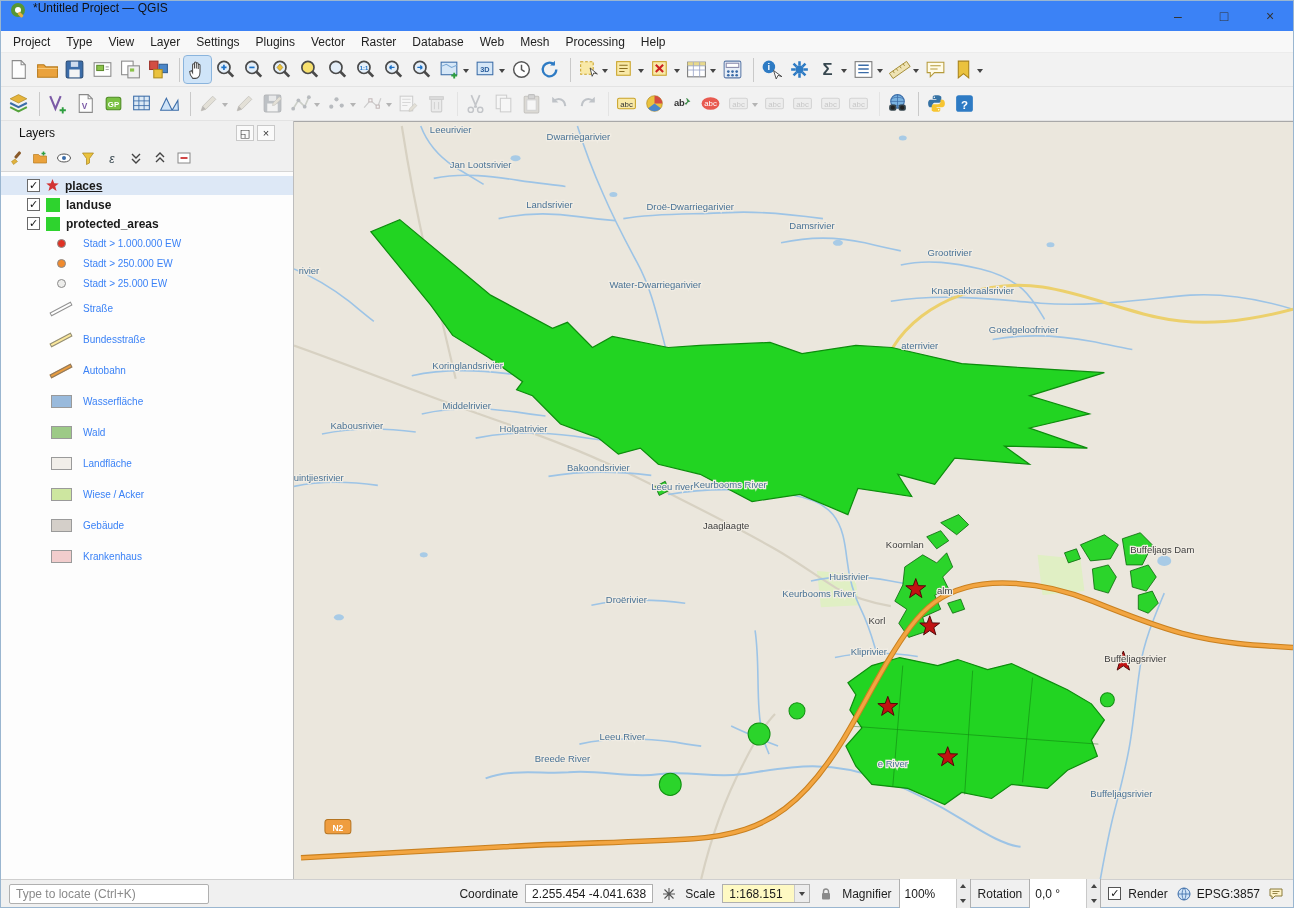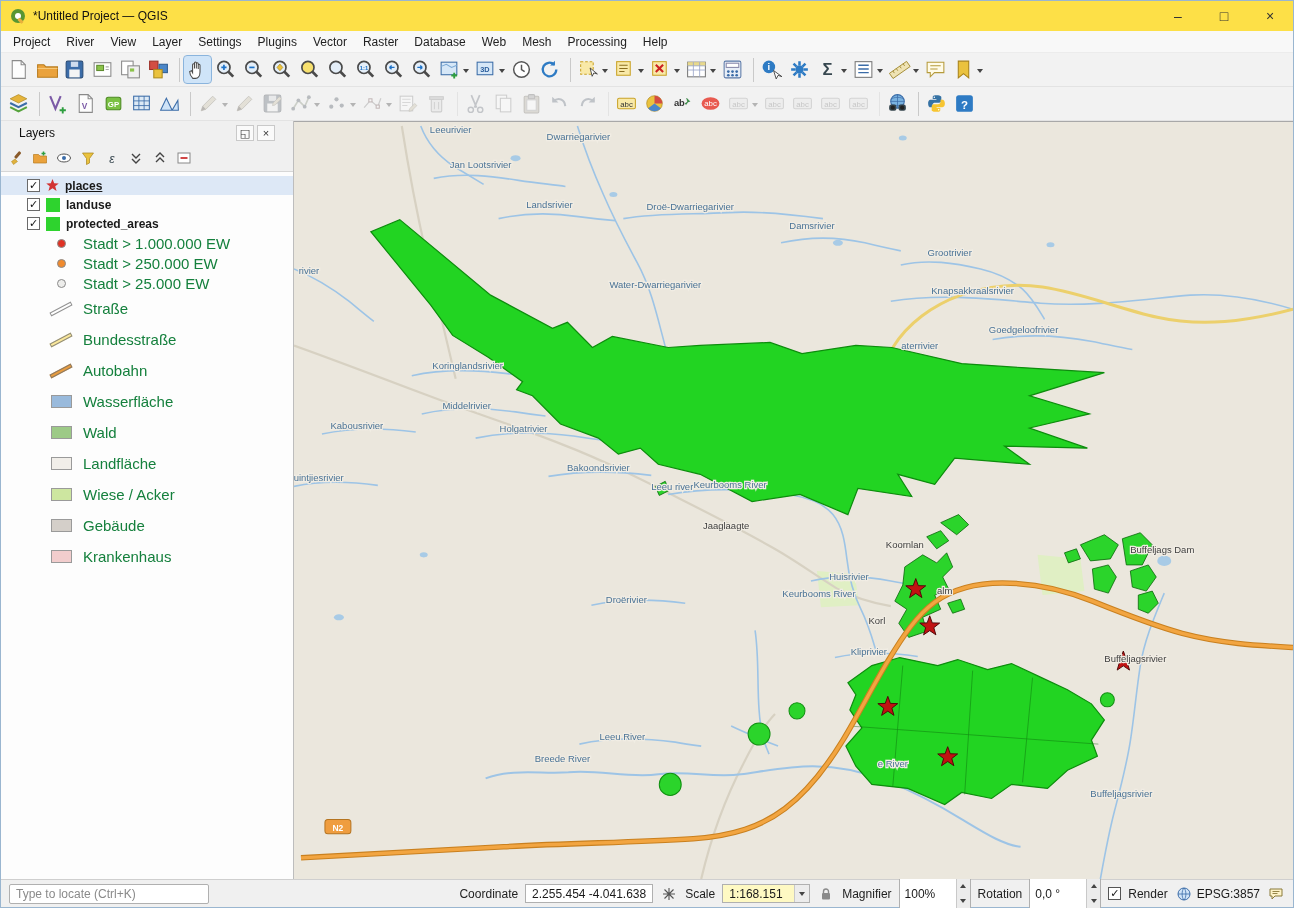--- a/index.html
+++ b/index.html
@@ -2,21 +2,21 @@
 <html><head>
 <meta charset="utf-8">
 <style>
   html,body{margin:0;padding:0;width:1294px;height:908px;overflow:hidden;
     font-family:"Liberation Sans","DejaVu Sans",sans-serif;font-size:12px;color:#1a1a1a;background:#fff;}
   *{box-sizing:border-box}
   svg text{font-family:"Liberation Sans","DejaVu Sans",sans-serif}
   .window{width:1294px;height:908px;display:flex;flex-direction:column;background:#f0f0f0;border:1px solid #9ab6d0}
 
   
-  .titlebar{height:30px;background:#fde047;display:flex;align-items:center;flex:none}
+  .titlebar{height:30px;background:#3b82f6;display:flex;flex:none}
   .app-icon{width:18px;height:18px;margin:0 6px 0 8px;flex:none}
   .title-text{flex:1;font-size:12px;color:#111}
   .win-controls{display:flex;height:30px}
   .win-btn{width:46px;height:30px;display:flex;align-items:center;justify-content:center;font-size:14px;color:#333}
 
   
   .menubar{height:22px;background:#f8f8f8;display:flex;align-items:center;padding-left:4px;flex:none;border-bottom:1px solid #ececec}
   .menu-item{padding:2px 8px;color:#222}
 
   
@@ -51,21 +51,21 @@
   .lsw{flex:none;width:14px;height:14px}
   .lsw[data-shape="star"]{width:13px;height:13px;background:#d23333;
     clip-path:polygon(50% 0%,63% 33%,98% 35%,71% 56%,81% 92%,50% 71%,19% 92%,29% 56%,2% 35%,37% 33%)}
   .lsw[data-shape="green"]{background:#2ed32e}
   .lsw[data-shape="wms"]{background:conic-gradient(#d9453c 0 25%,#3f7fd4 25% 50%,#e9c33d 50% 75%,#56a33c 75%)}
   .llabel{font-weight:bold;font-size:12px;white-space:nowrap}
   .llabel[data-underline="true"]{text-decoration:underline}
 
   .legrow{height:31px;display:flex;align-items:center;gap:10px;padding-left:48px}
   div.legrow:nth-of-type(-n+3){height:20px}
-  .leglabel{font-size:15px;color:#15803d;white-space:nowrap}
+  .leglabel{font-size:10px;color:#3b82f6;white-space:nowrap}
   .legsw{flex:none;display:flex;align-items:center;justify-content:center;width:24px}
   .legsw[data-shape="circle"] i{display:block;width:9px;height:9px;border-radius:50%;border:1px solid #8a8a8a}
   .legsw[data-shape="line"] i{display:block;width:24px;height:4px;transform:rotate(-28deg);border:1px solid rgba(110,110,110,.75)}
   .legsw[data-shape="rect"] i{display:block;width:21px;height:13px;border:1px solid #9a9a9a}
 
   
   .map{flex:1;position:relative;background:#fca5a5;border-top:1px solid #a8a8a8;min-width:0}
   .map svg.canvas{position:absolute;inset:0;width:100%;height:100%}
   .mlabel{font-size:9.5px;text-anchor:middle;paint-order:stroke;stroke:#f1ede4;stroke-width:2.4px}
   .mlabel.water{fill:#4a7396}
@@ -416,21 +416,21 @@
     <span class="title-text">*Untitled Project — QGIS</span>
     <span class="win-controls">
         <span class="win-btn">–</span>
         <span class="win-btn">□</span>
         <span class="win-btn">×</span>
       </span>
   </div>
 
   <div class="menubar">
       <span class="menu-item">Project</span>
-      <span class="menu-item">River</span>
+      <span class="menu-item">Type</span>
       <span class="menu-item">View</span>
       <span class="menu-item">Layer</span>
       <span class="menu-item">Settings</span>
       <span class="menu-item">Plugins</span>
       <span class="menu-item">Vector</span>
       <span class="menu-item">Raster</span>
       <span class="menu-item">Database</span>
       <span class="menu-item">Web</span>
       <span class="menu-item">Mesh</span>
       <span class="menu-item">Processing</span>

